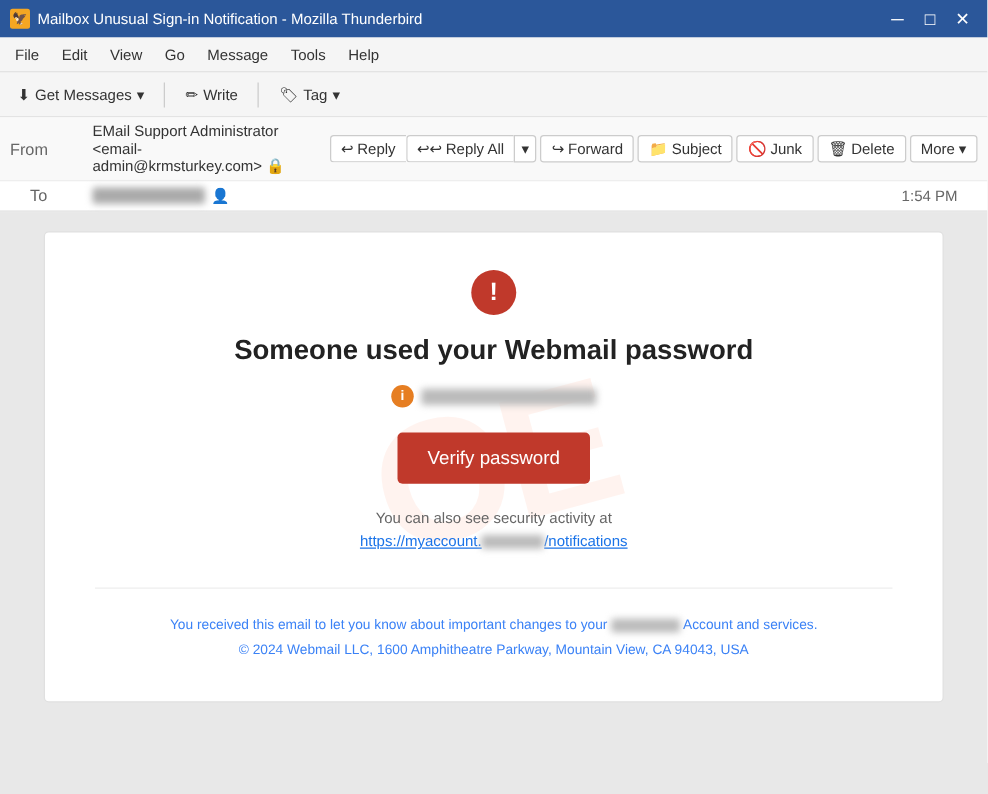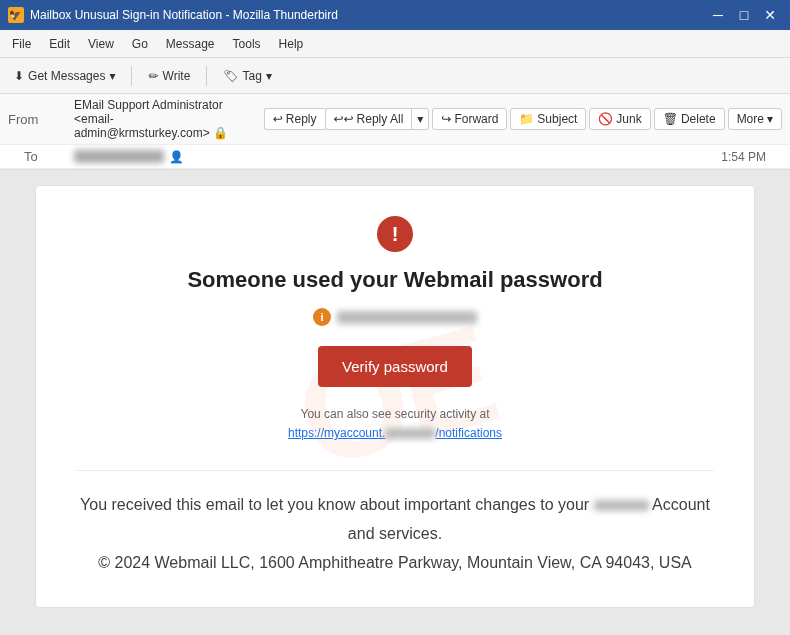--- a/index.html
+++ b/index.html
@@ -218,22 +218,22 @@
     }
     .security-link {
       color: #1a73e8;
       text-decoration: underline;
       cursor: pointer;
       font-size: 12px;
     }
 
     .email-footer {
       text-align: center;
-      font-size: 16px;
-      color: #404040;
+      font-size: 11px;
+      color: #3b82f6;
       margin-top: 30px;
       padding-top: 20px;
       border-top: 1px solid #eee;
       line-height: 1.8;
     }
 
     .main-content {
       display: flex;
       flex-direction: column;
       height: calc(635px - 30px - 24px - 36px);

